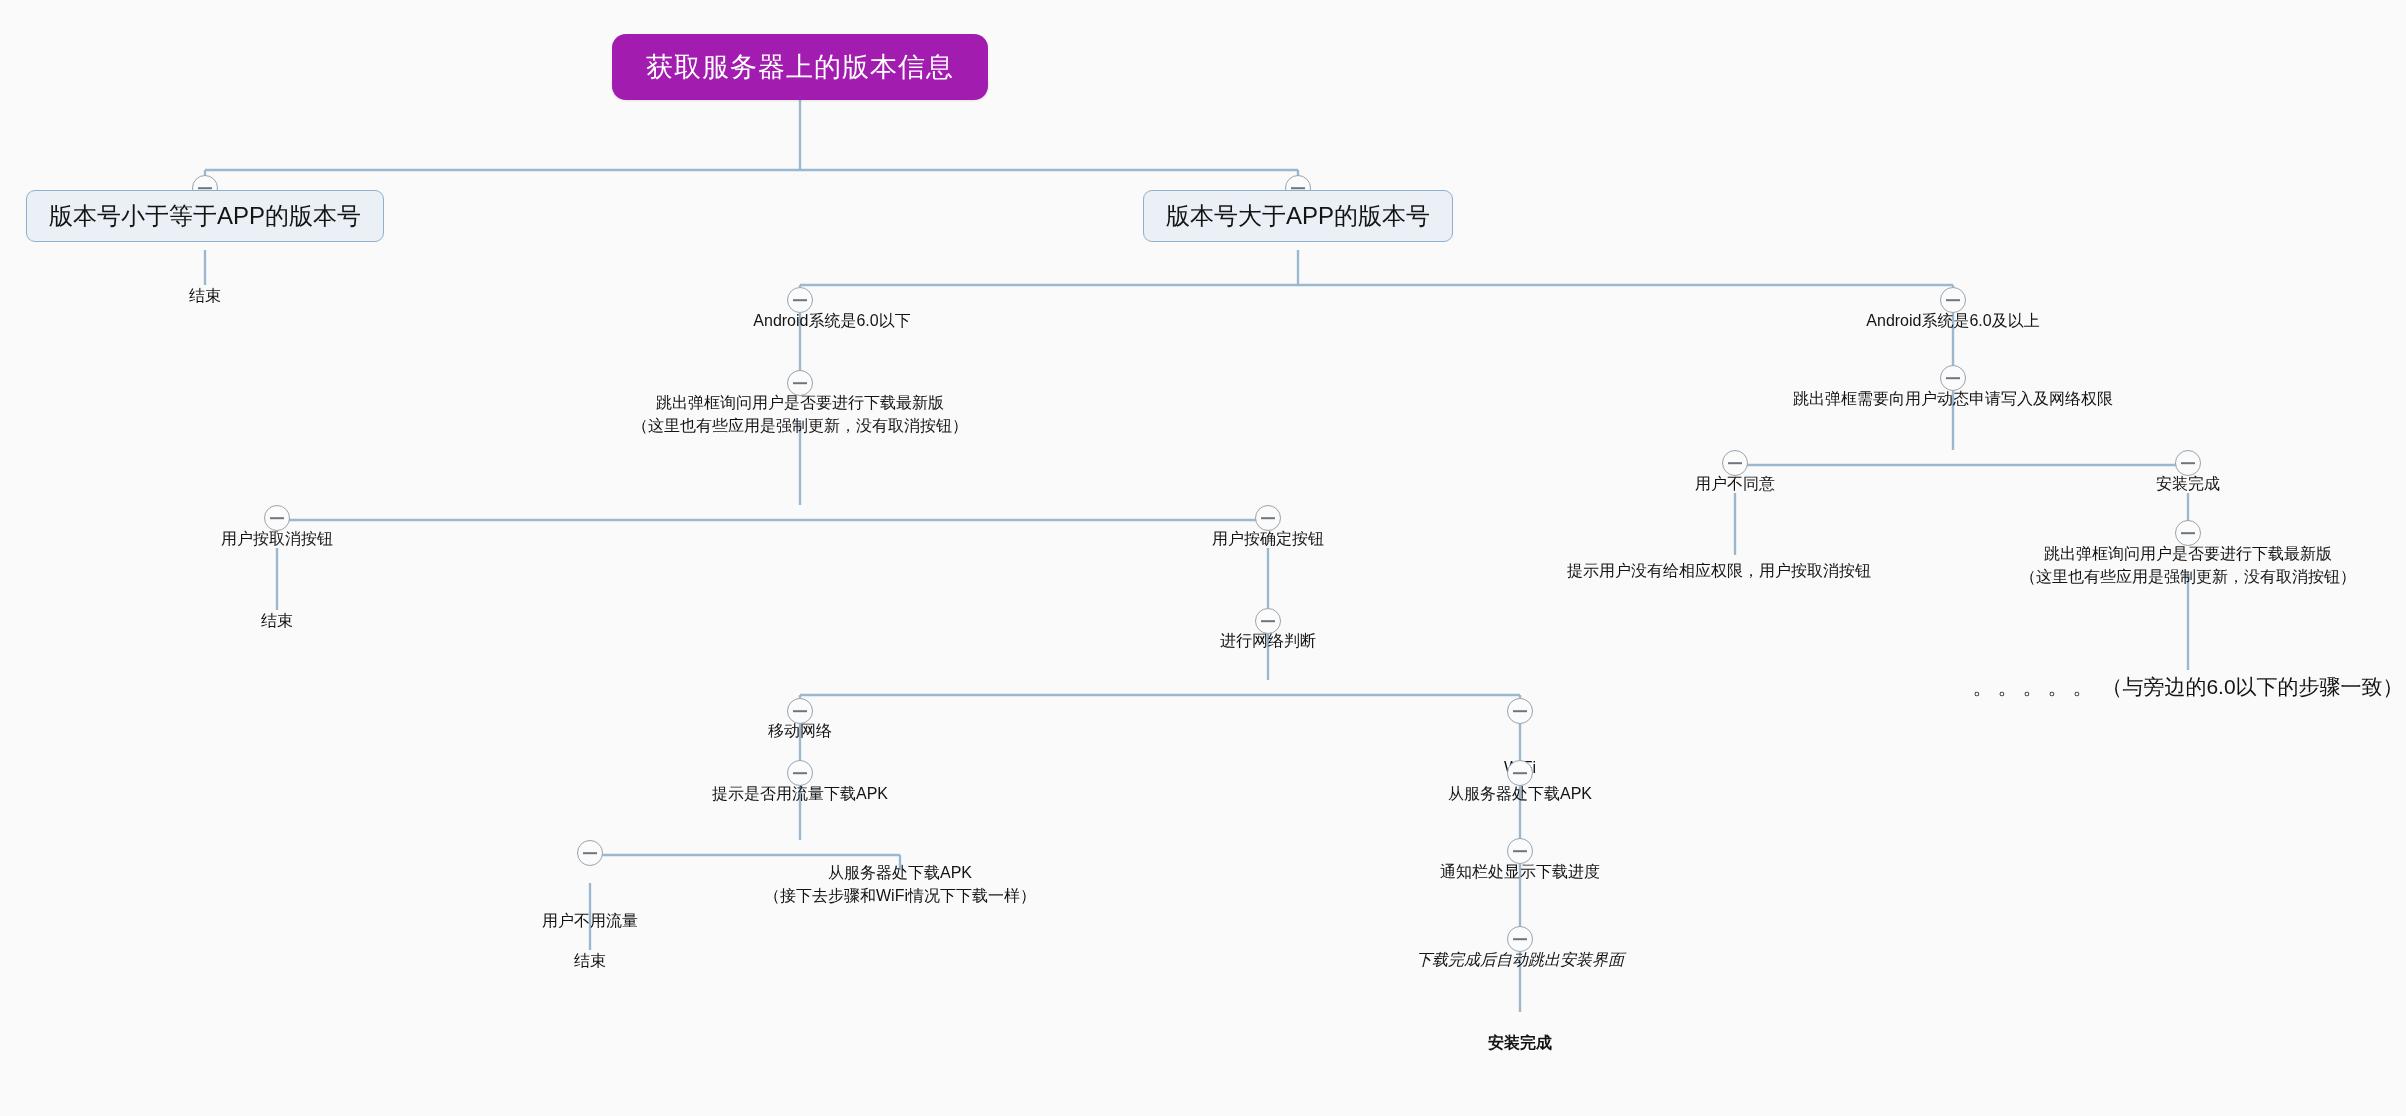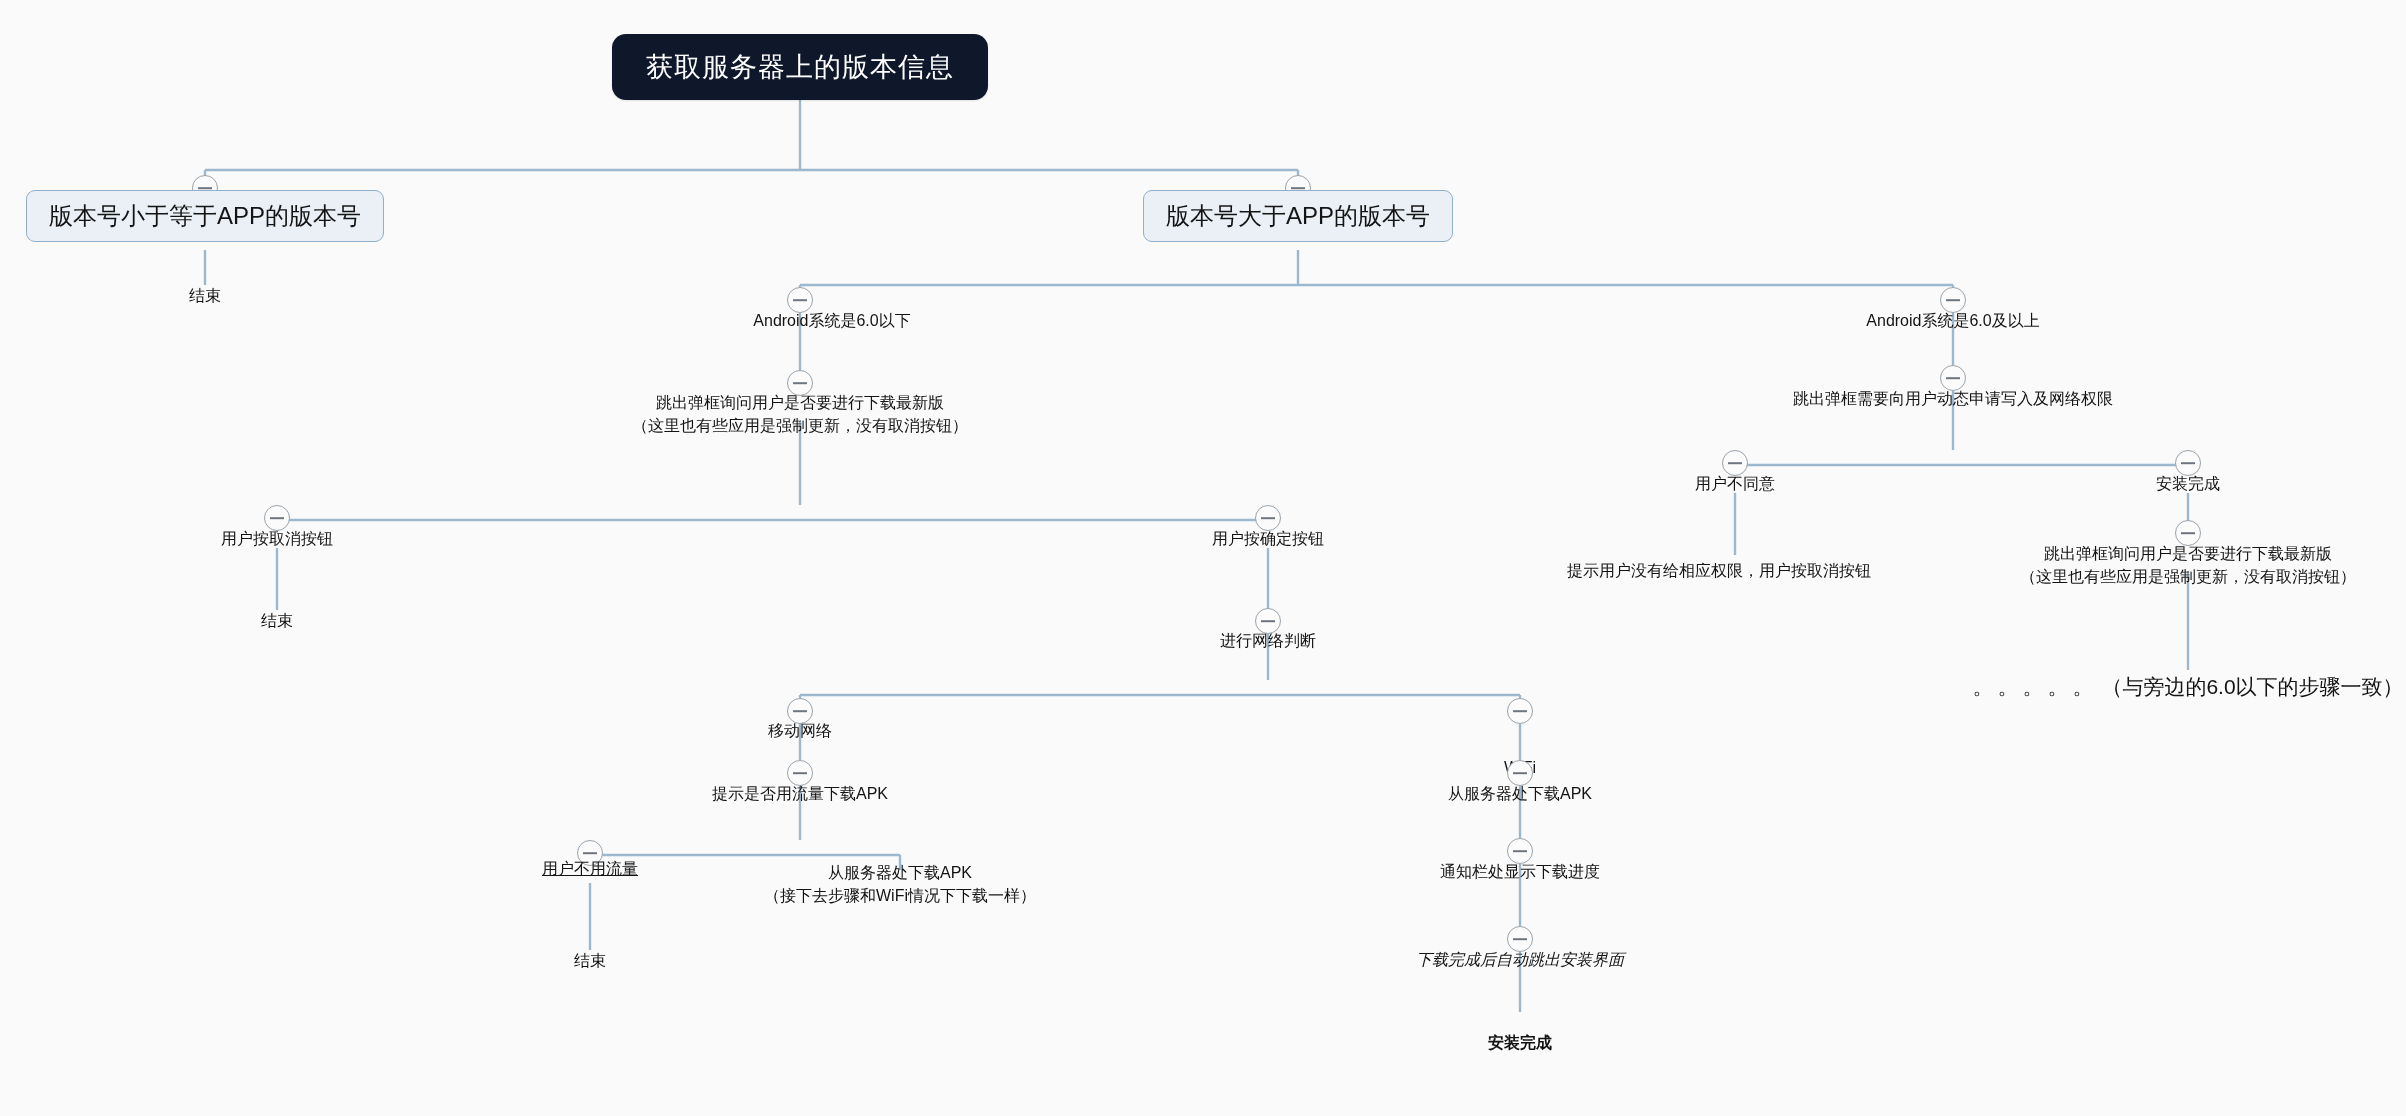--- a/index.html
+++ b/index.html
@@ -30,21 +30,21 @@
   }
   .node {
     position: absolute;
     transform: translateX(-50%);
     white-space: nowrap;
     text-align: center;
     line-height: 1.42;
   }
   
   .node.root {
-    background: #0f172a;
+    background: #a21caf;
     color: #ffffff;
     border-radius: 14px;
     padding: 14px 34px;
     font-size: 27px;
     letter-spacing: 1px;
     box-shadow: 0 1px 2px rgba(0,0,0,0.10);
   }
   
   .node.boxed {
     background: #eaf0f6;
@@ -185,21 +185,21 @@
   <div class="collapser" style="left:800px; top:711px;"></div>
   <div class="node plain" style="left:800px; top:720px;">移动网络</div>
 
   <div class="collapser" style="left:1520px; top:711px;"></div>
   <div class="node plain" style="left:1520px; top:720px;margin-top:37px;">WiFi</div>
 
   <div class="collapser" style="left:800px; top:773px;"></div>
   <div class="node plain" style="left:800px; top:783px;">提示是否用流量下载APK</div>
 
   <div class="collapser" style="left:590px; top:853px;"></div>
-  <div class="node plain" style="left:590px; top:858px;text-decoration:underline;">用户不用流量</div>
+  <div class="node plain" style="left:590px; top:910px;">用户不用流量</div>
 
   <div class="node plain" style="left:900px; top:862px;">
     <span class="l2">从服务器处下载APK</span>
     <span class="l2">（接下去步骤和WiFi情况下下载一样）</span>
   </div>
 
   <div class="node plain" style="left:590px; top:950px;">结束</div>
 
   <div class="collapser" style="left:1520px; top:773px;"></div>
   <div class="node plain" style="left:1520px; top:783px;">从服务器处下载APK</div>

